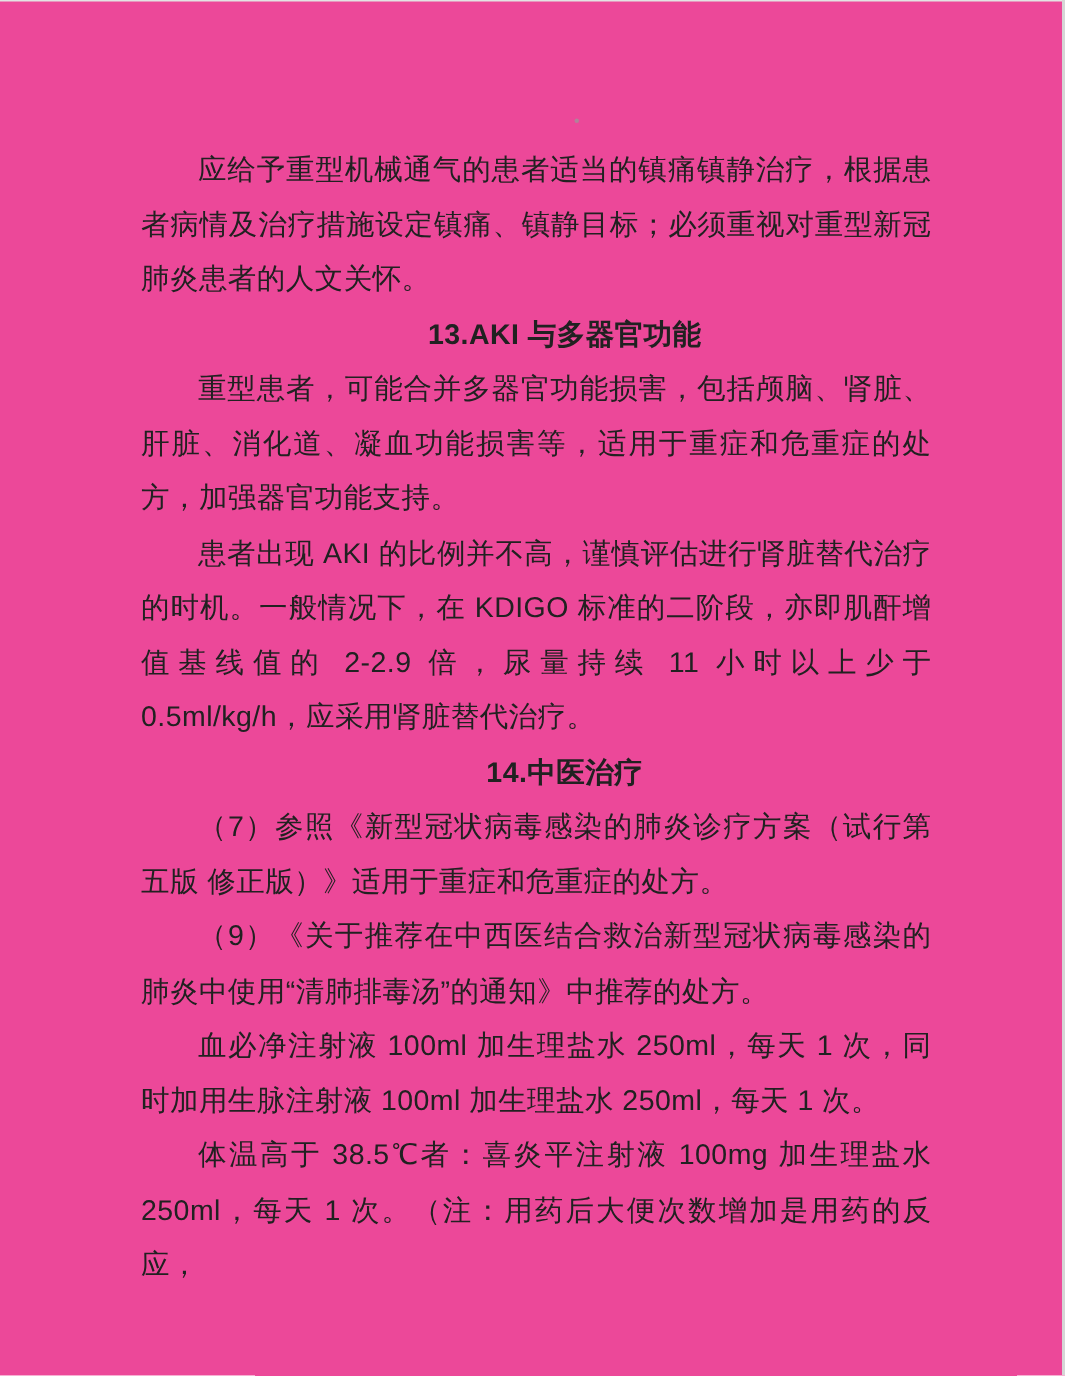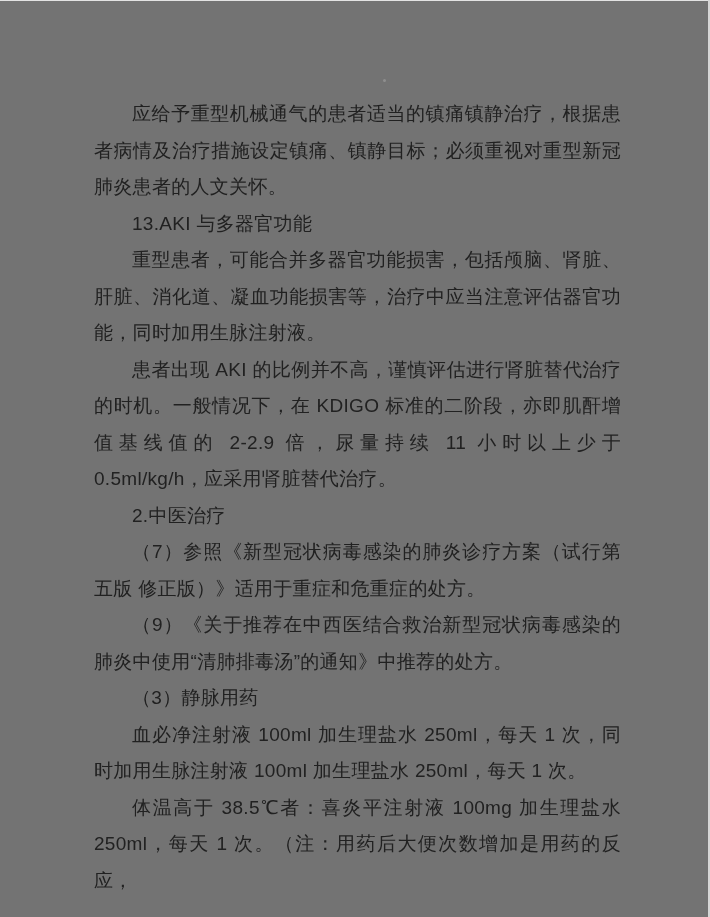--- a/index.html
+++ b/index.html
@@ -4,21 +4,21 @@
 <style>
   html, body {
     margin: 0;
     padding: 0;
     background: #ffffff;
   }
   .page {
     position: relative;
     width: 710px;
     height: 917px;
-    background: #737373;
+    background: #ec4899;
     overflow: hidden;
     font-family: "Liberation Sans", sans-serif;
   }
   
   .edge-top {
     position: absolute;
     left: 0; top: 0;
     width: 710px; height: 1px;
     background: #e3e3e3;
   }
@@ -47,36 +47,35 @@
     margin: 0;
     font-size: 19px;
     line-height: 36.5px;
     text-align: justify;
     text-justify: inter-character;
     text-indent: 2em;
     letter-spacing: 0.3px;
     word-break: break-word;
   }
   .doc p.heading {
-    font-weight: normal;
-    text-align: left;
+    font-weight: bold;
+    text-align: center;
   }
 </style>
 </head>
 <body>
 
 <div class="page">
   <div class="edge-top"></div>
   <div class="edge-right"></div>
   <div class="speck"></div>
   <div class="doc" id="doc-blocks">
       <p class="paragraph">应给予重型机械通气的患者适当的镇痛镇静治疗，根据患者病情及治疗措施设定镇痛、镇静目标；必须重视对重型新冠肺炎患者的人文关怀。</p>
       <p class="heading">13.AKI 与多器官功能</p>
-      <p class="paragraph">重型患者，可能合并多器官功能损害，包括颅脑、肾脏、肝脏、消化道、凝血功能损害等，治疗中应当注意评估器官功能，同时加用生脉注射液。</p>
+      <p class="paragraph">重型患者，可能合并多器官功能损害，包括颅脑、肾脏、肝脏、消化道、凝血功能损害等，适用于重症和危重症的处方，加强器官功能支持。</p>
       <p class="paragraph">患者出现 AKI 的比例并不高，谨慎评估进行肾脏替代治疗的时机。一般情况下，在 KDIGO 标准的二阶段，亦即肌酐增值基线值的 2-2.9 倍，尿量持续 11 小时以上少于 0.5ml/kg/h，应采用肾脏替代治疗。</p>
-      <p class="heading">2.中医治疗</p>
+      <p class="heading">14.中医治疗</p>
       <p class="paragraph">（7）参照《新型冠状病毒感染的肺炎诊疗方案（试行第五版 修正版）》适用于重症和危重症的处方。</p>
       <p class="paragraph">（9）《关于推荐在中西医结合救治新型冠状病毒感染的肺炎中使用“清肺排毒汤”的通知》中推荐的处方。</p>
-      <p class="paragraph">（3）静脉用药</p>
       <p class="paragraph">血必净注射液 100ml 加生理盐水 250ml，每天 1 次，同时加用生脉注射液 100ml 加生理盐水 250ml，每天 1 次。</p>
       <p class="paragraph">体温高于 38.5℃者：喜炎平注射液 100mg 加生理盐水 250ml，每天 1 次。（注：用药后大便次数增加是用药的反应，</p>
     </div>
 </div>
 
 </body></html>

